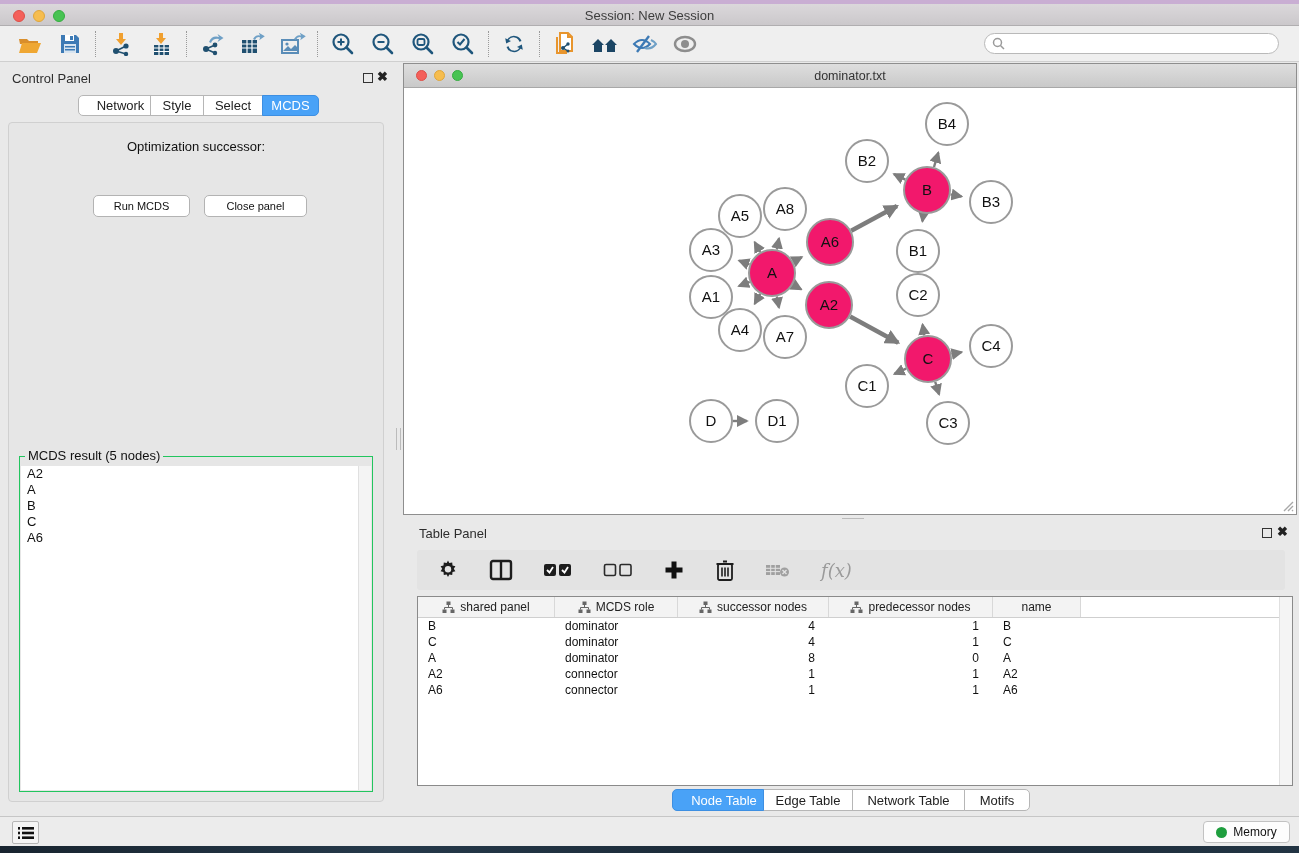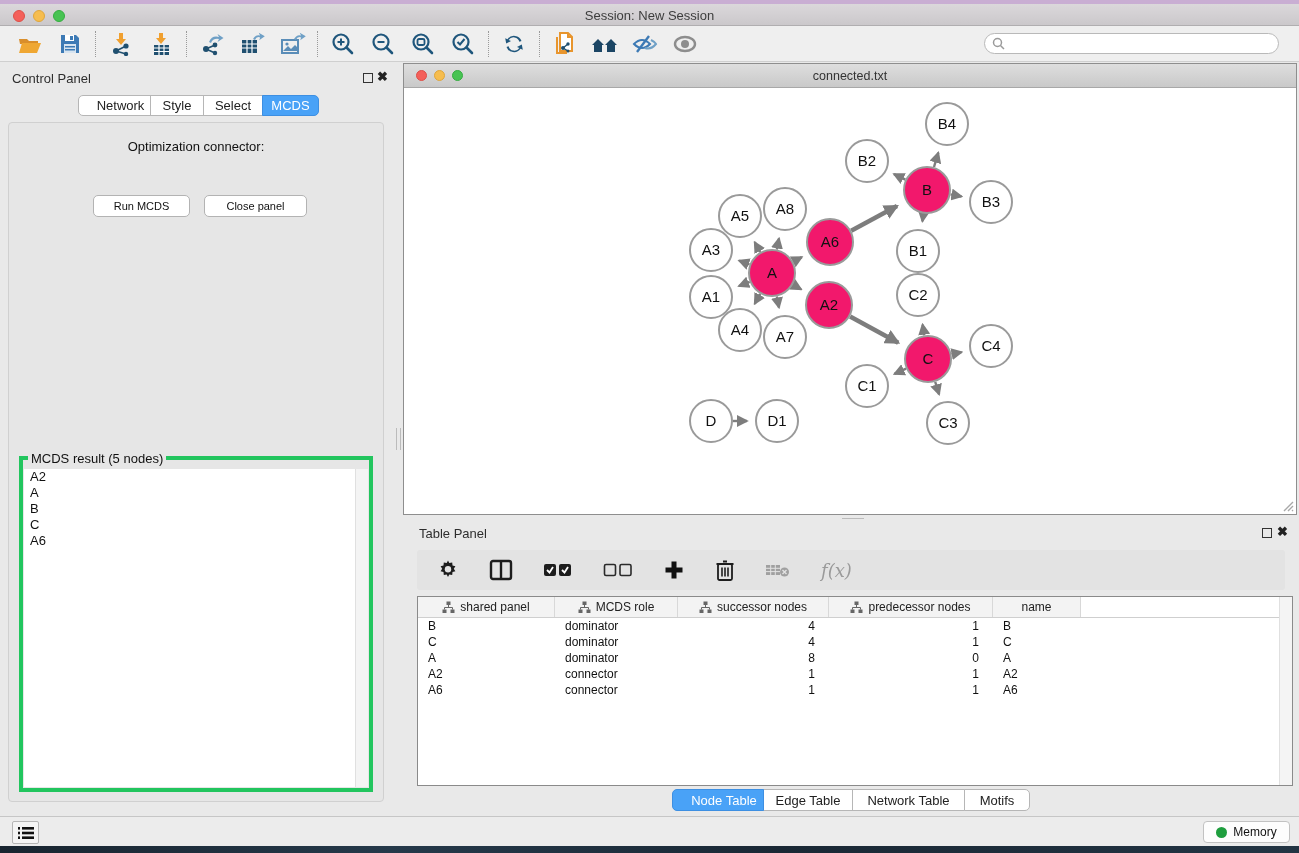--- a/index.html
+++ b/index.html
@@ -40,21 +40,21 @@
   .seg.selected{background:#49a2f7;border-color:#3d8fe2;color:#fff;position:relative;z-index:1;}
   .cp-inner{position:absolute;left:8px;right:8px;top:60px;bottom:14px;background:#e6e6e6;
     border:1px solid #d0d0d0;border-radius:4px;}
   .opt-label{position:absolute;left:0;right:0;top:16px;text-align:center;font-size:13px;color:#111;}
   .cp-select{position:absolute;left:34px;top:38px;width:316px;height:22px;background:#fff;
     border:1px solid #adadad;border-radius:4px;font-size:13px;line-height:20px;padding-left:9px;}
   .cp-select .stepper{position:absolute;right:1px;top:1px;bottom:1px;width:18px;border-radius:0 3px 3px 0;
     background:linear-gradient(#6cb2f9,#2f7de8);display:flex;flex-direction:column;align-items:center;justify-content:center;gap:2px;}
   .cp-btn{position:absolute;height:22px;background:#fff;border:1px solid #b3b3b3;border-radius:5px;
     font-size:11px;text-align:center;line-height:20px;color:#111;}
-  .result-box{position:absolute;left:10px;right:10px;top:333px;bottom:9px;border:4px solid #22c55e;padding-left:20px;}
+  .result-box{position:absolute;left:10px;right:10px;top:333px;bottom:9px;border:1px solid #22c55e;padding-left:20px;}
   .result-legend{position:absolute;top:-9px;left:5px;background:#e6e6e6;padding:0 3px;font-size:13px;color:#111;}
   .result-list{position:absolute;left:1px;right:1px;top:9px;bottom:1px;background:#fff;overflow:hidden;}
   .result-item{font-size:13px;line-height:16px;padding:0 6px;color:#111;}
   .vtrack{position:absolute;right:0;top:0;bottom:0;width:13px;background:#f4f4f4;border-left:1px solid #e0e0e0;}
   
   .netwin{position:absolute;left:403px;top:63px;width:894px;height:452px;background:#fff;border:1px solid #8e8e8e;}
   .nw-titlebar{position:absolute;left:0;right:0;top:0;height:24px;
     background:linear-gradient(#dedede,#c9c9c9);border-bottom:1px solid #a8a8a8;}
   .nw-traffic{position:absolute;left:12px;top:6px;display:flex;gap:7px;}
   .nw-traffic .dot{width:11px;height:11px;}
@@ -243,21 +243,21 @@
     <div class="panel-title">Control Panel</div>
     <div class="float-btn" style="left:363px;"></div>
     <div class="close-btn" style="left:377px;">✖</div>
     <div class="seg-row" style="left:78px;top:33px;">
       <div class="seg" style="width:73px;">Network</div>
       <div class="seg" style="width:54px;">Style</div>
       <div class="seg" style="width:60px;">Select</div>
       <div class="seg selected" style="width:57px;">MCDS</div>
     </div>
     <div class="cp-inner">
-      <div class="opt-label">Optimization connector:</div>
+      <div class="opt-label">Optimization successor:</div>
       <div class="cp-btn" style="left:84px;top:72px;width:97px;">Run MCDS</div>
       <div class="cp-btn" style="left:195px;top:72px;width:103px;">Close panel</div>
       <div class="result-box">
         <span class="result-legend">MCDS result (5 nodes)</span>
         <div class="result-list" id="mcds-list">
           <div class="vtrack"></div>
         <div class="result-item">A2</div>
             <div class="result-item">A</div>
             <div class="result-item">B</div>
             <div class="result-item">C</div>
@@ -270,21 +270,21 @@
   <div class="splitter-v"></div>
   <div class="splitter-h"></div>
 
   <div class="netwin">
     <div class="nw-titlebar">
       <div class="nw-traffic">
         <div class="dot red"></div>
         <div class="dot yellow"></div>
         <div class="dot green"></div>
       </div>
-      <div class="nw-title">connected.txt</div>
+      <div class="nw-title">dominator.txt</div>
     </div>
     <div class="nw-canvas">
       <svg id="graph-svg" width="892" height="427">
           <defs>
             <marker id="arw" markerUnits="userSpaceOnUse" markerWidth="12" markerHeight="12" refX="8.5" refY="5" orient="auto" viewBox="0 0 10 10">
               <path d="M0 0 L10 5 L0 10 Z" fill="#7d7d7d"></path>
             </marker>
             <marker id="arwT" markerUnits="userSpaceOnUse" markerWidth="15" markerHeight="15" refX="8.5" refY="5" orient="auto" viewBox="0 0 10 10">
               <path d="M0 0 L10 5 L0 10 Z" fill="#7d7d7d"></path>
             </marker>

